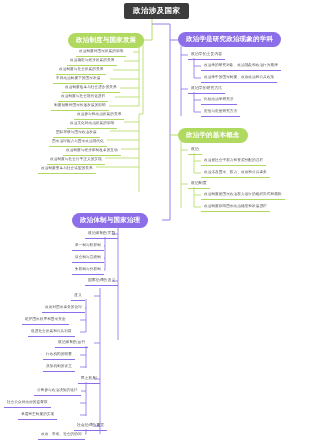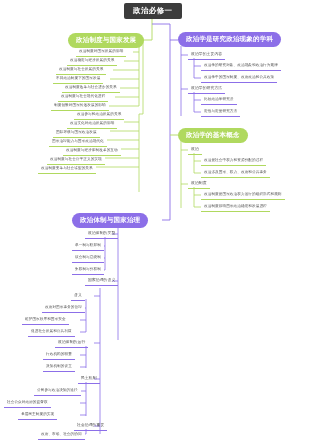--- a/index.html
+++ b/index.html
@@ -160,21 +160,21 @@
       <path d="M86,403 L80,403"></path>
       <path d="M86,415 L80,415"></path>
 
       <path d="M100,426 L94,426"></path>
       <path d="M86,429 L86,434"></path>
       <path d="M86,434 L80,434"></path>
     </g>
   </svg>
 
   <div class="node root" style="left:124px;top:3px;">
-    <span>政治必修一</span>
+    <span>政治涉及国家</span>
   </div>
 
   <div class="node l1 green" style="left:68px;top:33px;">
     <span>政治制度与国家发展</span>
   </div>
 
   <div class="node leaf green" style="left:76px;top:48px;"><span>政治制度对国家发展的影响</span></div>
   <div class="node leaf green" style="left:67px;top:57px;"><span>政治稳定与经济发展的关系</span></div>
   <div class="node leaf green" style="left:56px;top:66px;"><span>政治制度与社会发展的关系</span></div>
   <div class="node leaf green" style="left:53px;top:75px;"><span>不同政治制度下的国家发展</span></div>

